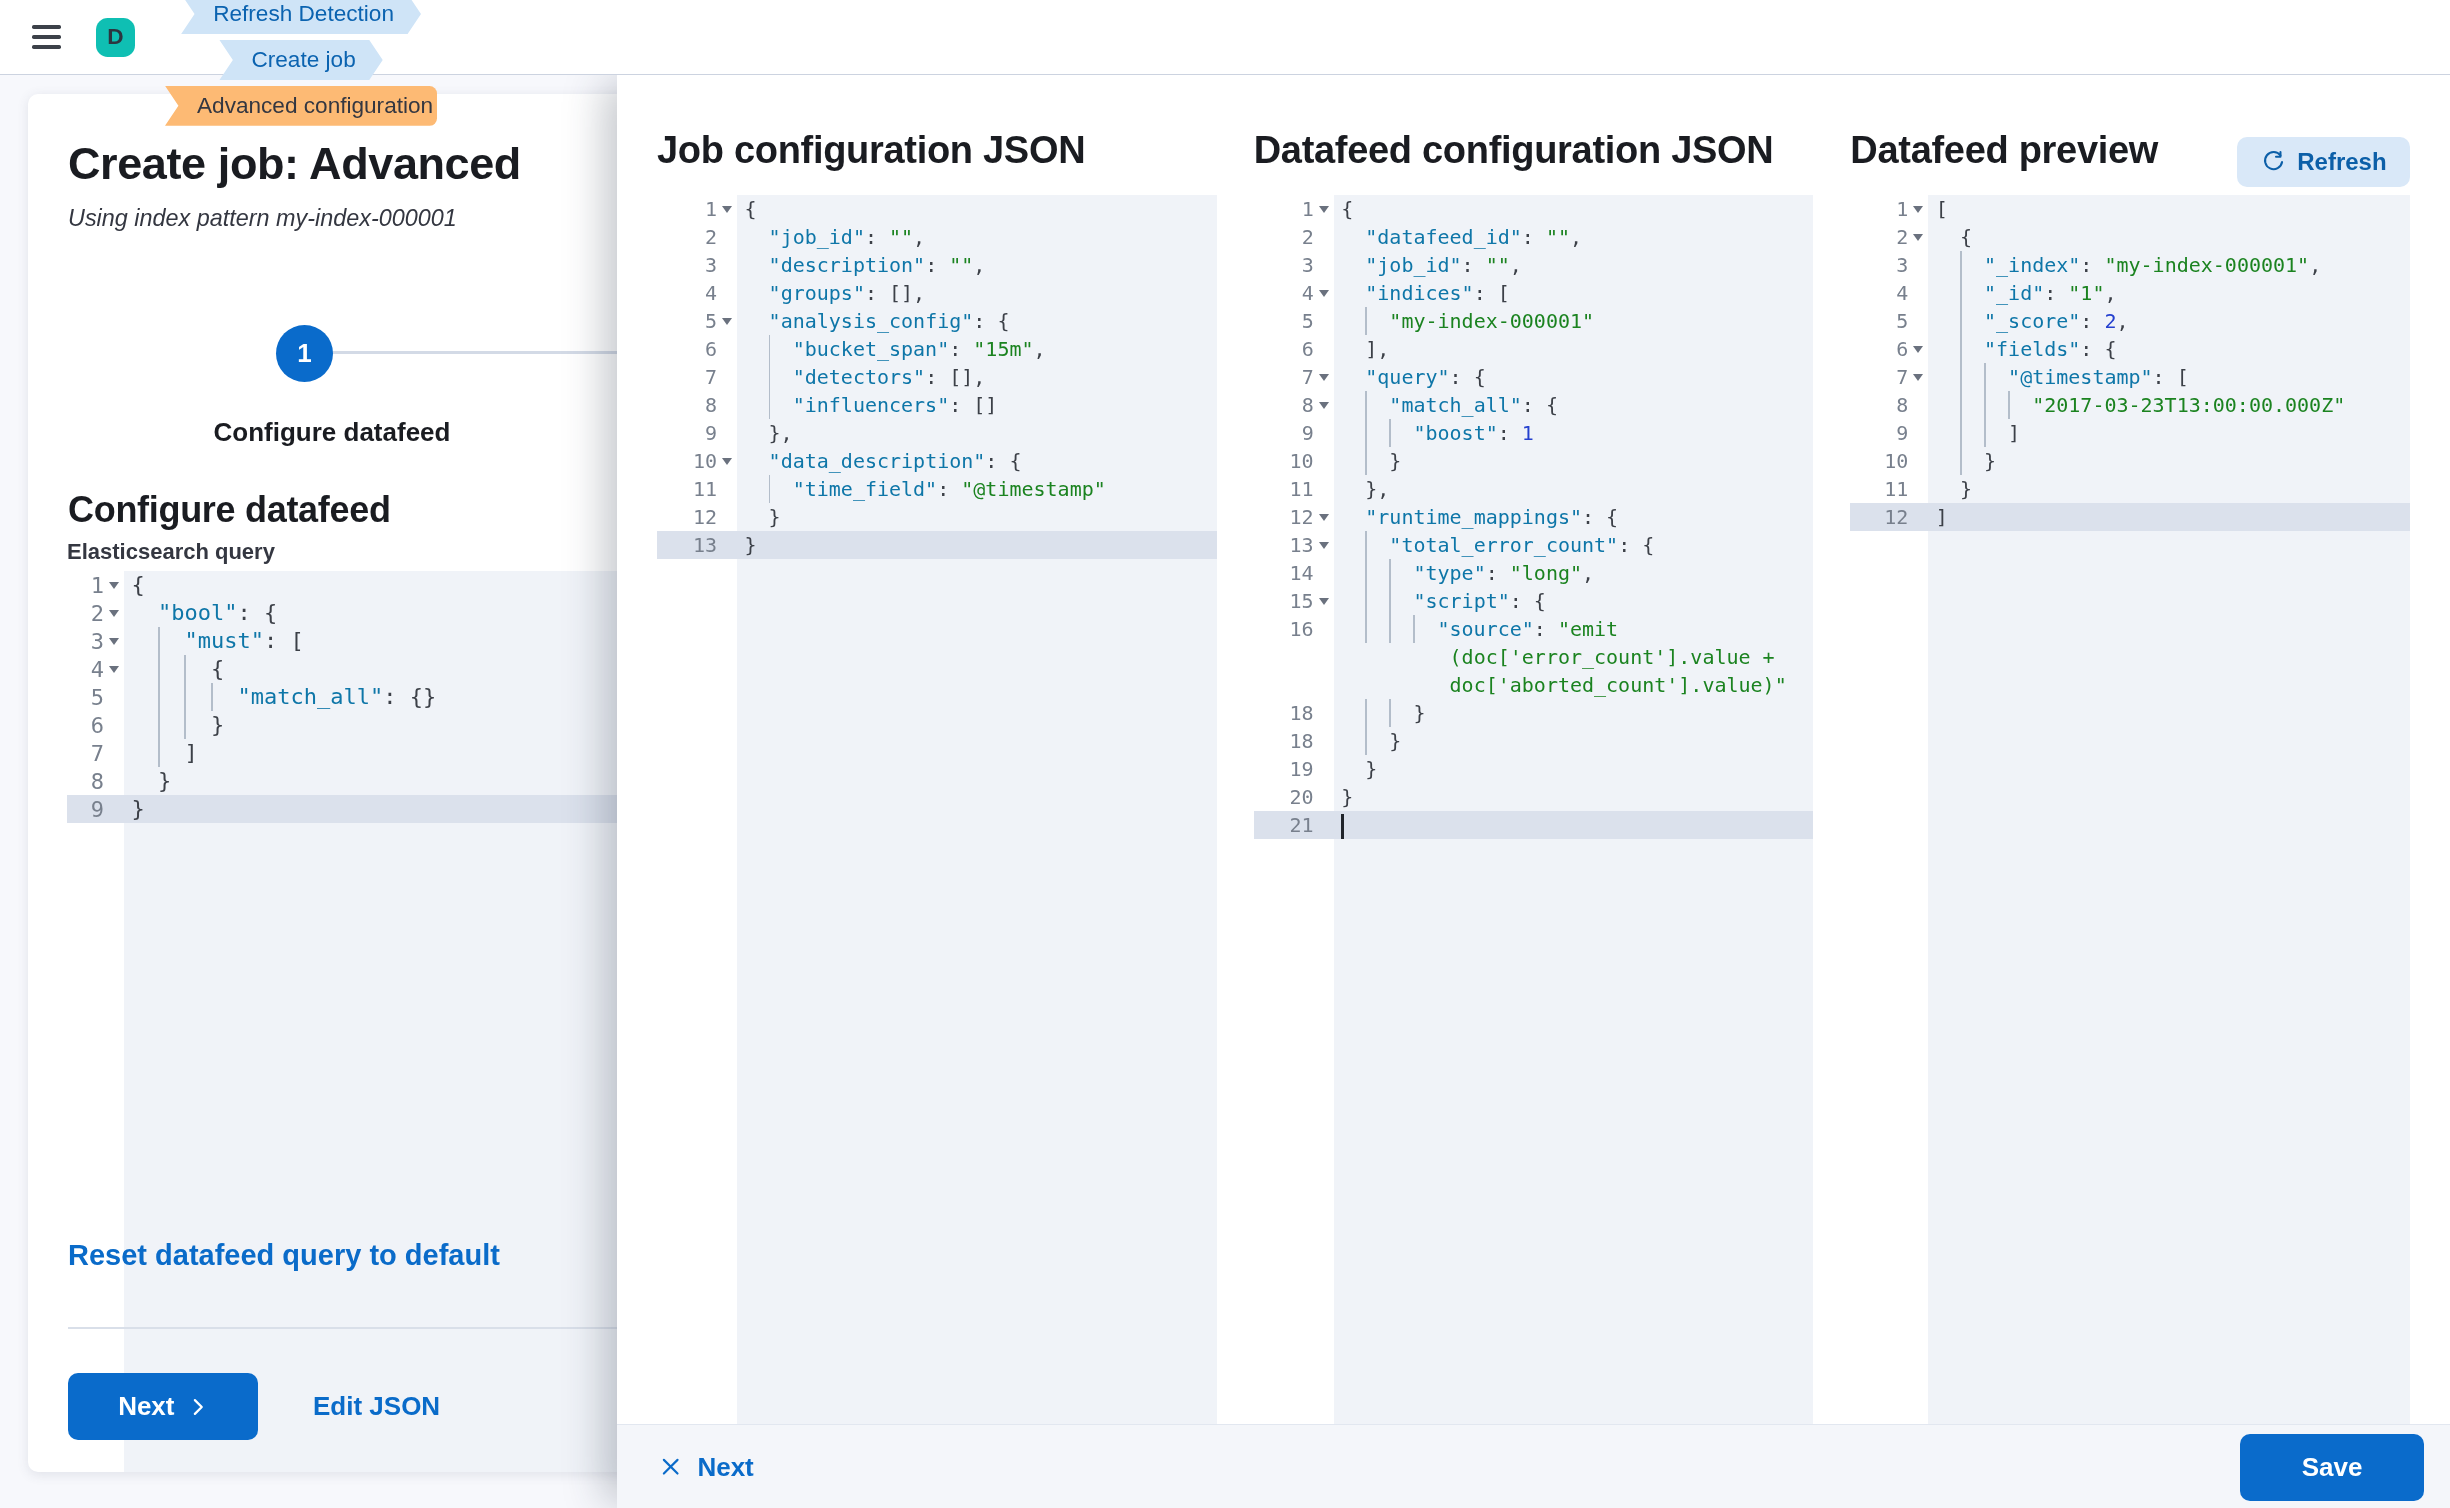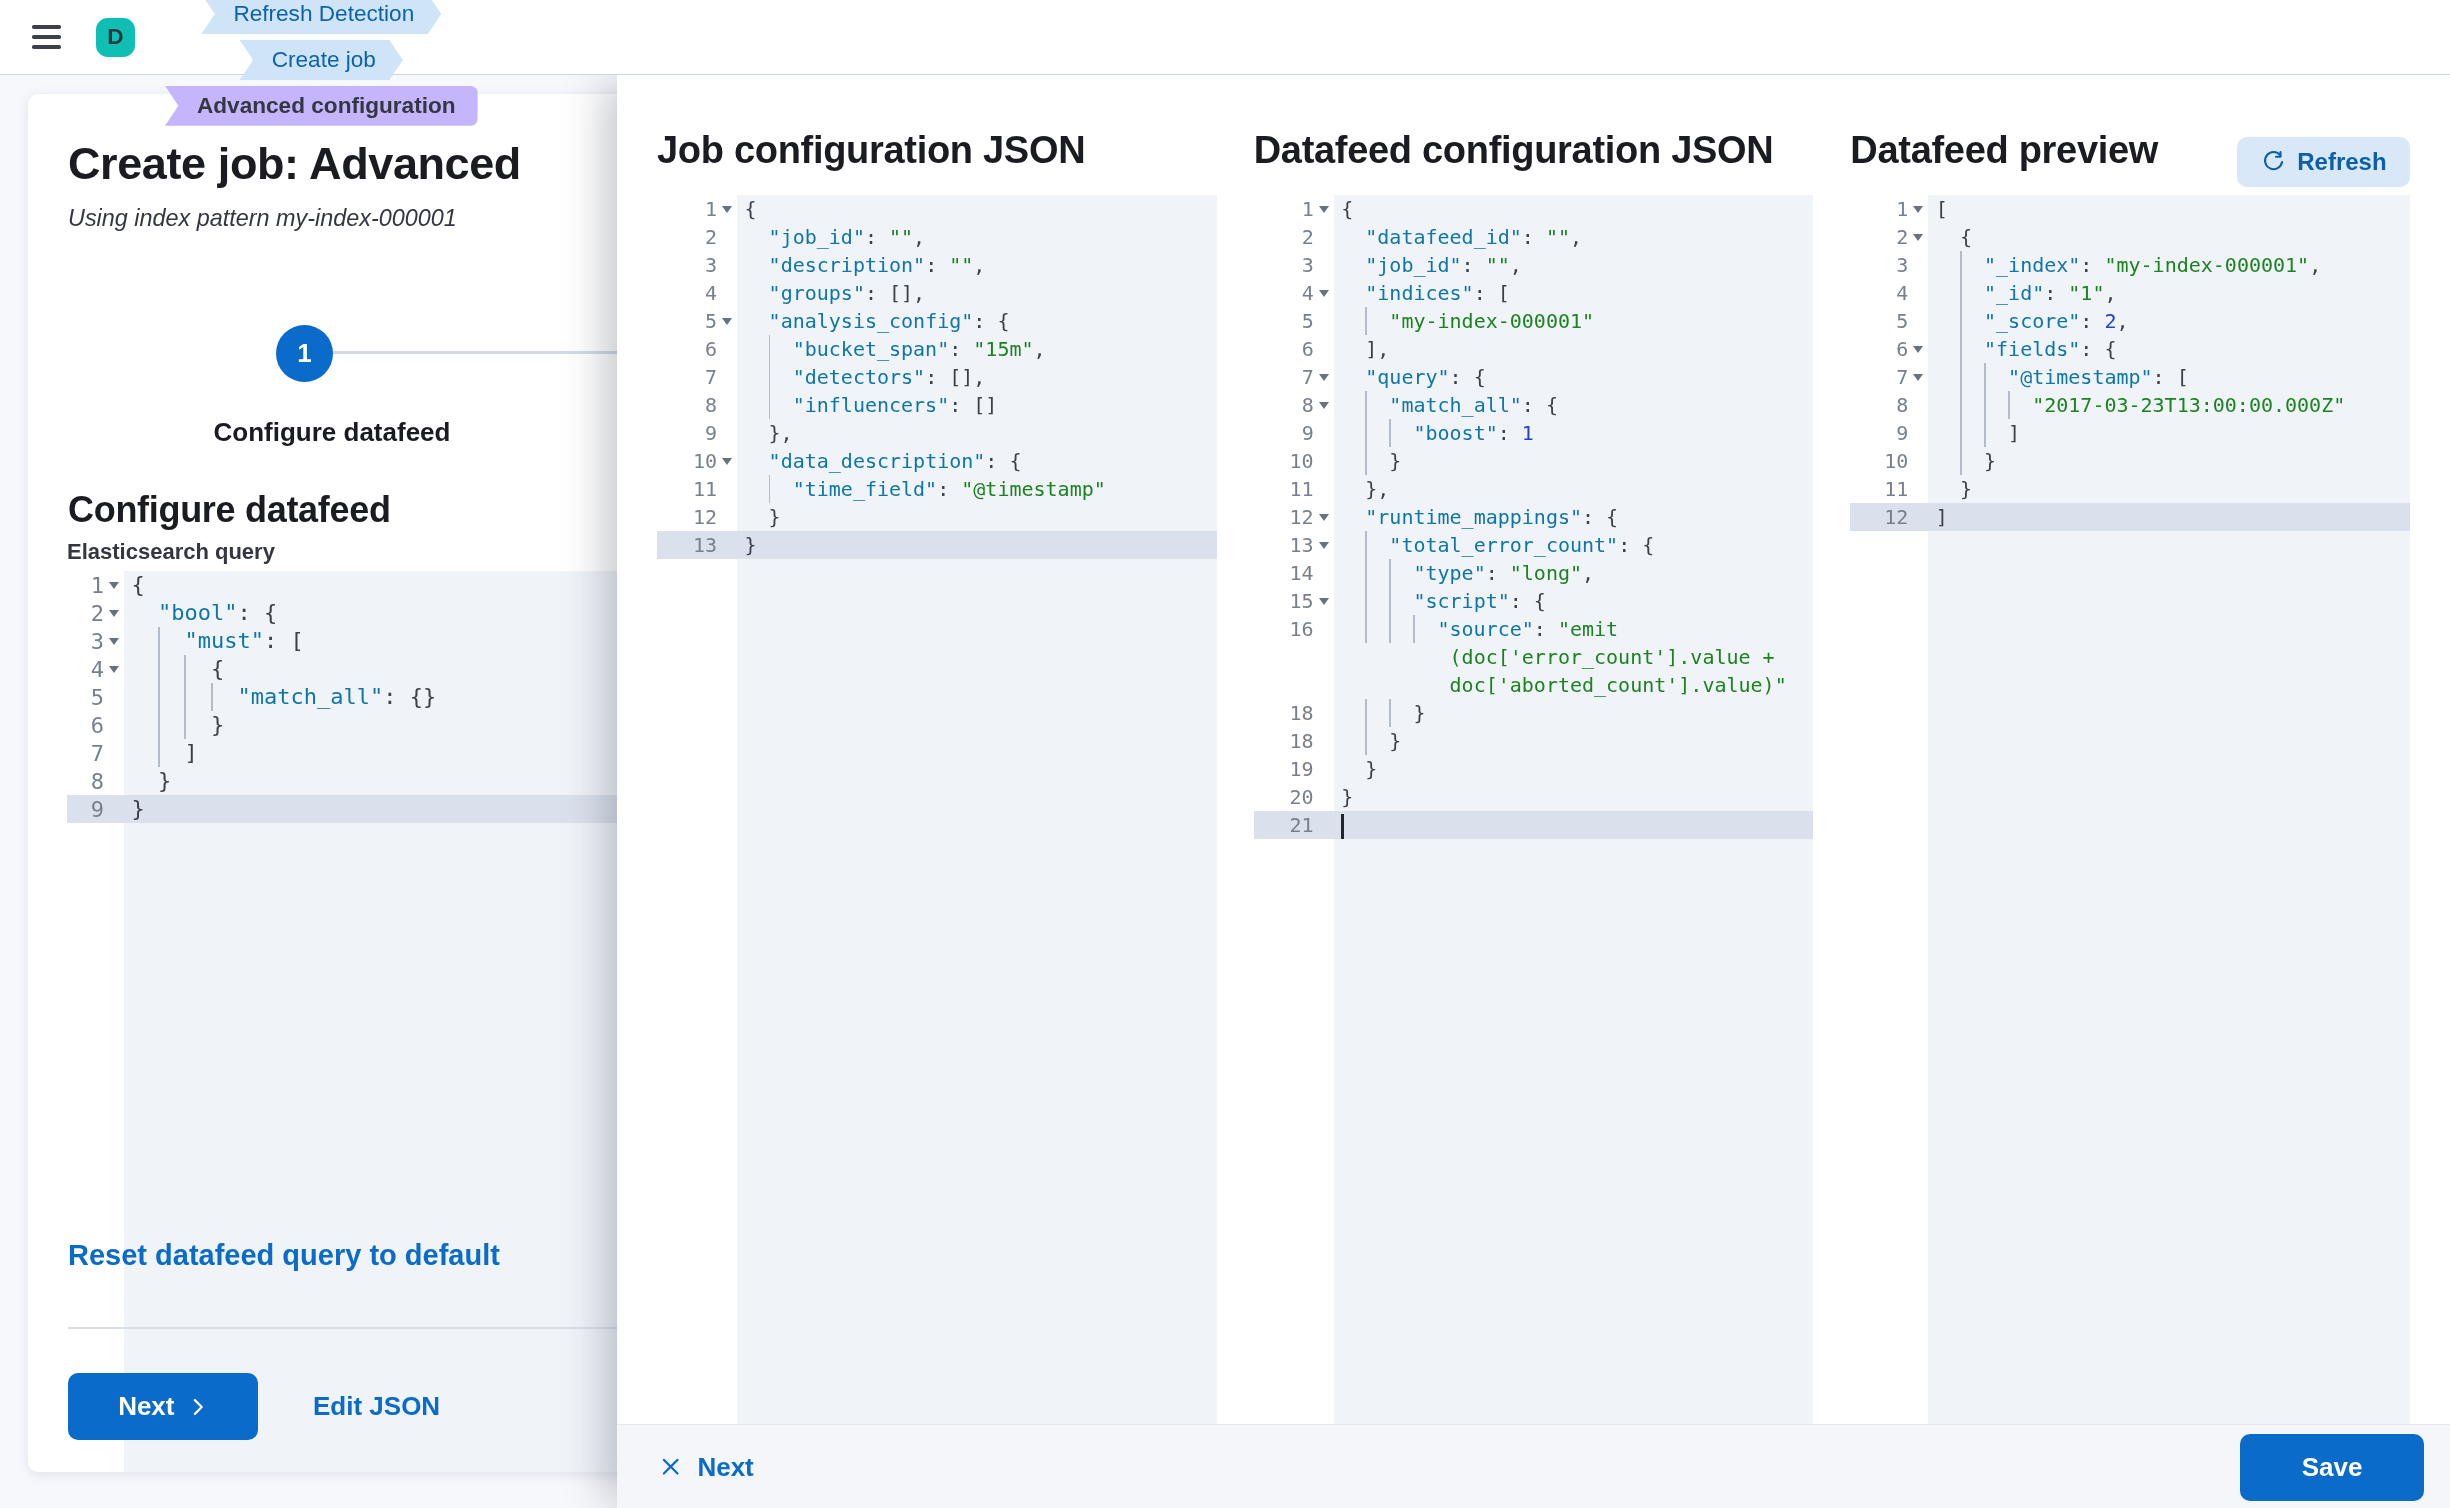--- a/index.html
+++ b/index.html
@@ -21,21 +21,21 @@
     display:flex; align-items:center; justify-content:center; font-size:22.6px; font-weight:700; color:#2c3640;
   }
   .breadcrumbs { display:flex; align-items:center; margin-left:30px; gap:5.9px;flex-direction:column; }
   .crumb {
     height:40px; line-height:40px; font-size:22.6px; font-weight:500; color:#0b63b0;
     background:#cfe4f7; padding:0 27px 0 32px; white-space:nowrap; cursor:pointer;
     clip-path:polygon(0 0, calc(100% - 13.4px) 0, 100% 50%, calc(100% - 13.4px) 100%, 0 100%, 13.4px 50%);
   }
   .crumb.first { border-radius:7.5px 0 0 7.5px; padding-left:22px;
     clip-path:polygon(0 0, calc(100% - 13.4px) 0, 100% 50%, calc(100% - 13.4px) 100%, 0 100%); }
-  .crumb.current { background:#c4b5fd; color:#343741; font-weight:700; border-radius:0 7.5px 7.5px 0; padding-right:22px; cursor:default;
+  .crumb.current { background:#fdba74; color:#343741; font-weight:400; border-radius:0 7.5px 7.5px 0; padding-right:4px; cursor:default;
     clip-path:polygon(0 0, 100% 0, 100% 100%, 0 100%, 13.4px 50%); }
 
   
   .card {
     position:absolute; left:28px; top:94px; width:609px; height:1378px; background:#fff;
     border-radius:10px; box-shadow:0 2.5px 11.7px rgba(65,78,101,.12); z-index:10; overflow:hidden;
   }
   .card h1 { position:absolute; left:40px; top:44px; font-size:45px; font-weight:700; color:#1a1c21; letter-spacing:-0.4px; }
   .card .subtitle { position:absolute; left:40px; top:111px; font-size:23.4px; color:#343741;font-style:italic; }
   .step-line { position:absolute; left:303px; right:0; top:257px; height:2.5px; background:#d3dae6; }

